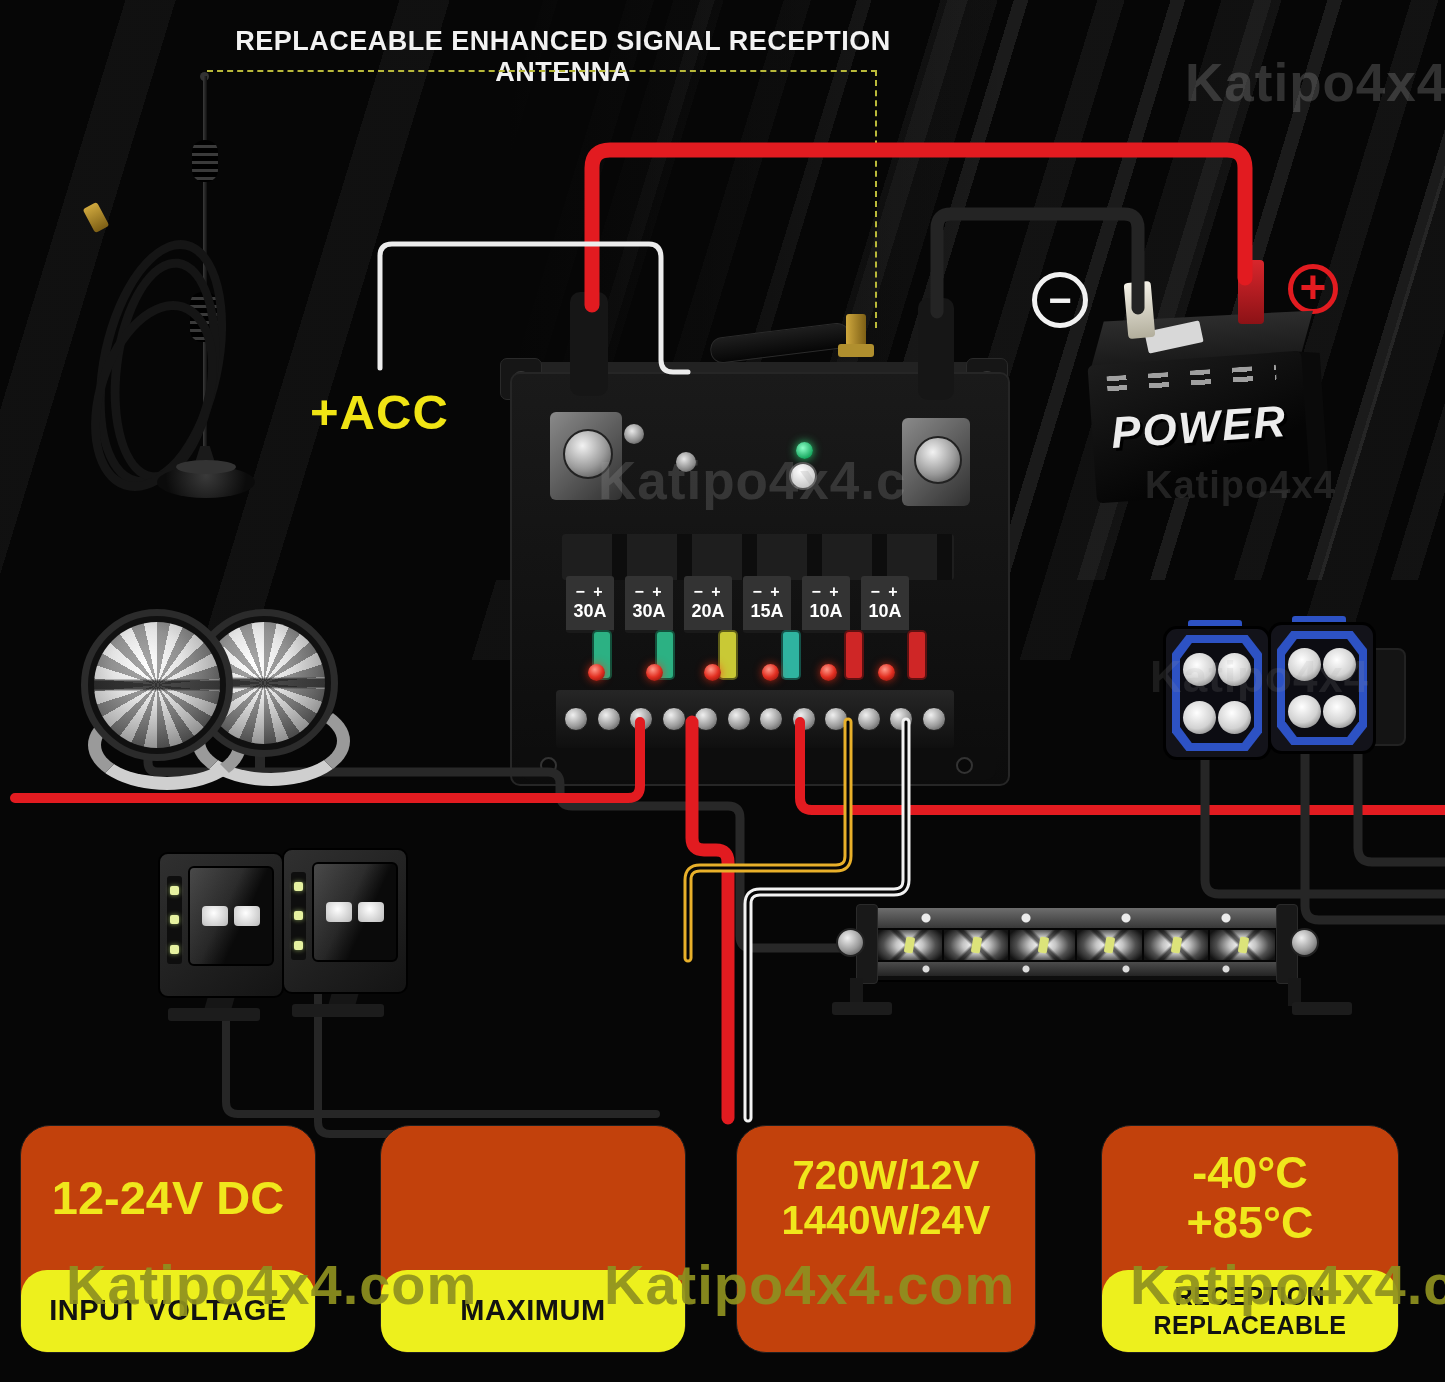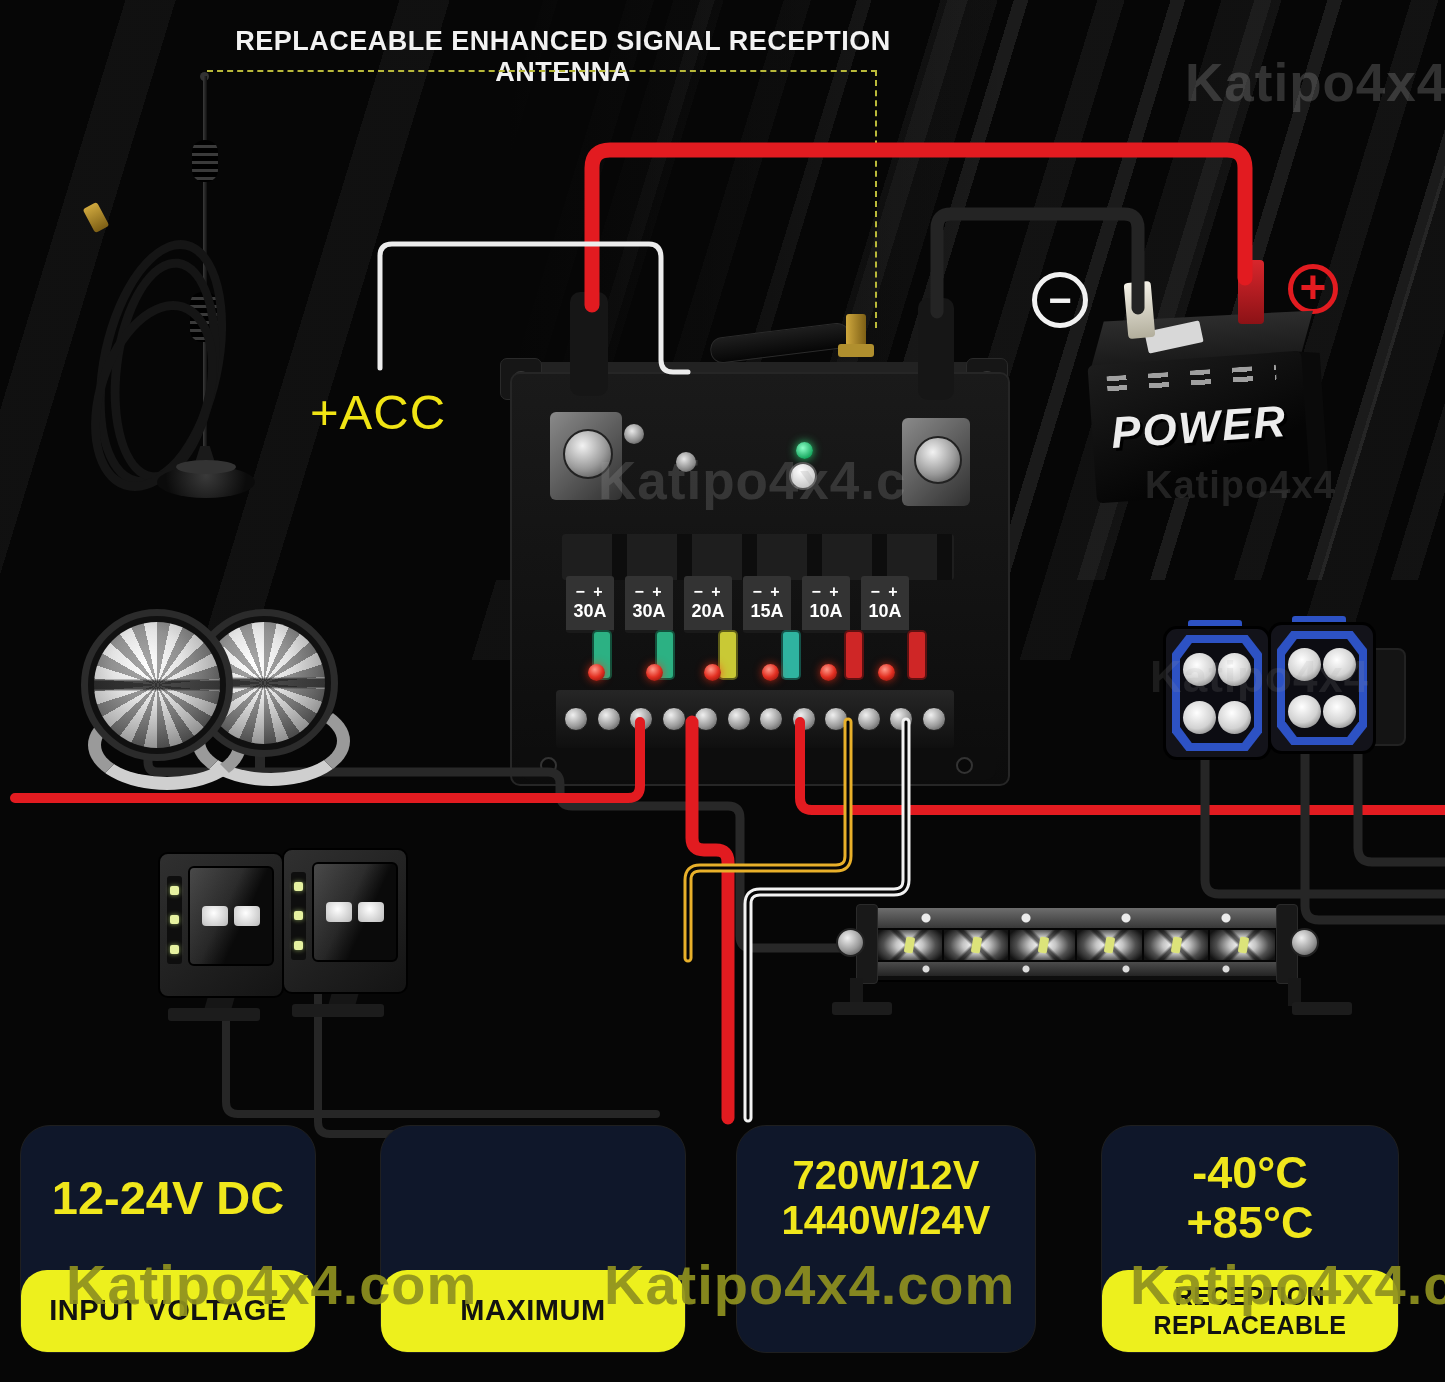--- a/index.html
+++ b/index.html
@@ -32,21 +32,21 @@
   .ant-base{left:157px;top:466px;width:98px;height:32px;border-radius:50%;
             background:radial-gradient(circle at 50% 30%,#3a3a3a,#0b0b0b 75%);}
   .ant-base-top{left:176px;top:460px;width:60px;height:14px;border-radius:50%;background:#333;}
   .cable-loop{border-radius:50%;border:9px solid #151515;background:transparent;}
   .loop1{left:100px;top:238px;width:104px;height:232px;transform:rotate(12deg);}
   .loop2{left:112px;top:258px;width:88px;height:206px;transform:rotate(7deg);}
   .loop3{left:96px;top:298px;width:98px;height:178px;transform:rotate(18deg);}
   .sma-ant{left:88px;top:204px;width:16px;height:27px;border-radius:3px;
            background:linear-gradient(#cfa83e,#7d5f15);transform:rotate(-28deg);}
 
-  .acc{left:310px;top:384px;font-size:49px;font-weight:400;color:#f0e414;letter-spacing:1px;}
+  .acc{left:310px;top:384px;font-size:49px;font-weight:700;color:#f0e414;letter-spacing:1px;}
 
   
   .box-body{left:510px;top:372px;width:496px;height:410px;border-radius:10px;
             background:linear-gradient(#1a1a1a,#0c0c0c);border:2px solid #262626;}
   .box-flange{left:512px;top:362px;width:492px;height:26px;border-radius:4px;background:#222;}
   .box-ear{width:40px;height:40px;border-radius:7px;background:#161616;border:1px solid #2a2a2a;}
   .earL{left:500px;top:358px;} .earR{left:966px;top:358px;}
   .ear-screw{width:12px;height:12px;border-radius:50%;background:#0a0a0a;border:2px solid #383838;}
   .earLs{left:513px;top:371px;} .earRs{left:979px;top:371px;}
   .ant-stub{left:710px;top:330px;width:138px;height:24px;border-radius:12px;
@@ -182,21 +182,21 @@
   .lbcL{left:856px;top:904px;} .lbcR{left:1276px;top:904px;}
   .lb-bolt{width:25px;height:25px;border-radius:50%;border:2px solid #222;
            background:radial-gradient(circle at 38% 32%,#f0f0f0,#9c9c9c 55%,#4e4e4e 95%);}
   .lbbL{left:836px;top:928px;} .lbbR{left:1290px;top:928px;}
   .lb-leg{width:13px;height:28px;background:#181818;}
   .lblegL{left:850px;top:978px;} .lblegR{left:1288px;top:978px;}
   .lb-footp{height:13px;border-radius:3px;background:#1c1c1c;}
   .lbfL{left:832px;top:1002px;width:60px;} .lbfR{left:1292px;top:1002px;width:60px;}
 
   
-  .panel{top:1125px;height:228px;border-radius:30px;background:#0f172a;border:1px solid #1f1f1f;box-sizing:border-box;}
+  .panel{top:1125px;height:228px;border-radius:30px;background:#c2410c;border:1px solid #1f1f1f;box-sizing:border-box;}
   .p1{left:20px;width:296px;} .p2{left:380px;width:306px;} .p3{left:736px;width:300px;} .p4{left:1101px;width:298px;}
   .panel-top{position:absolute;left:0;right:0;top:0;bottom:82px;display:flex;flex-direction:column;
              align-items:center;justify-content:center;color:#f0e71c;font-weight:800;}
   .pv{line-height:1.12;} .pv:empty{display:none;}
   .p1 .pv{font-size:47px;} .p2 .pv{font-size:48px;} .p3 .pv{font-size:40px;} .p4 .pv{font-size:45px;}
   .panel-foot{position:absolute;left:0;right:0;bottom:0;height:82px;border-radius:26px;background:#edf01d;
               display:flex;flex-direction:column;align-items:center;justify-content:center;color:#121212;font-weight:800;}
   .pl{line-height:1.15;letter-spacing:.5px;} .pl:empty{display:none;}
   .p1 .pl,.p2 .pl,.p3 .pl{font-size:29px;} .p4 .pl{font-size:25px;}
 

